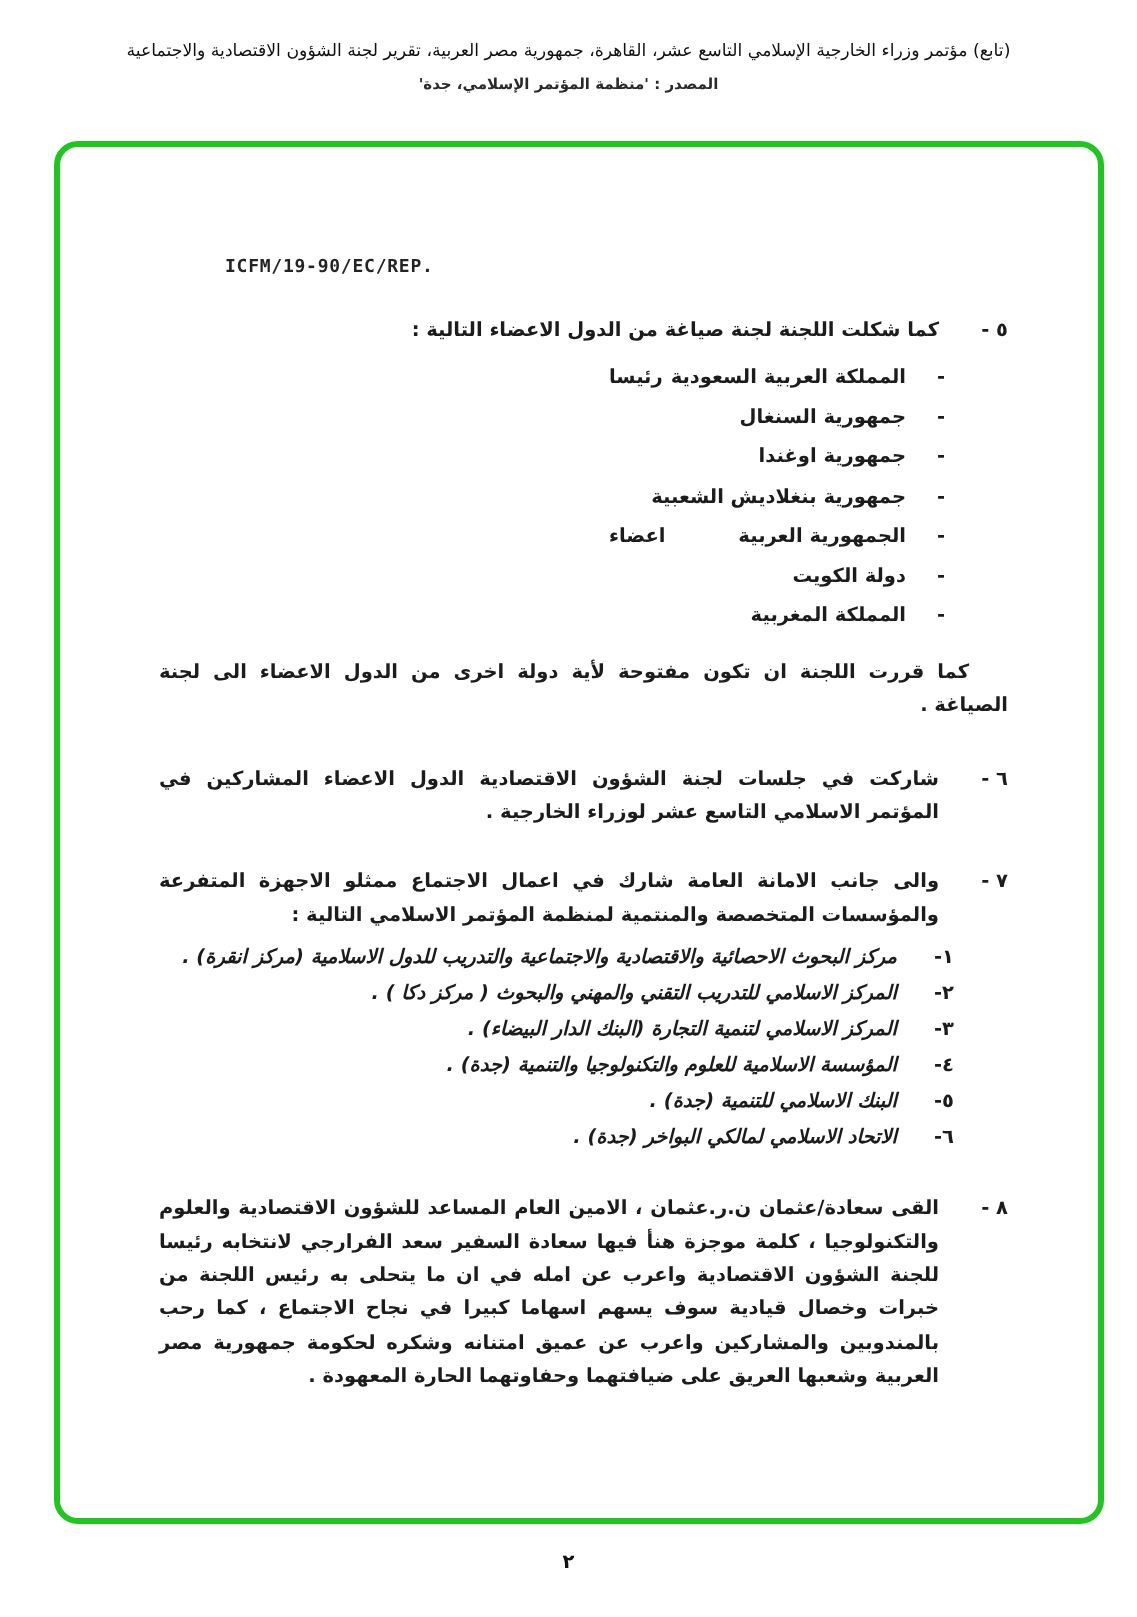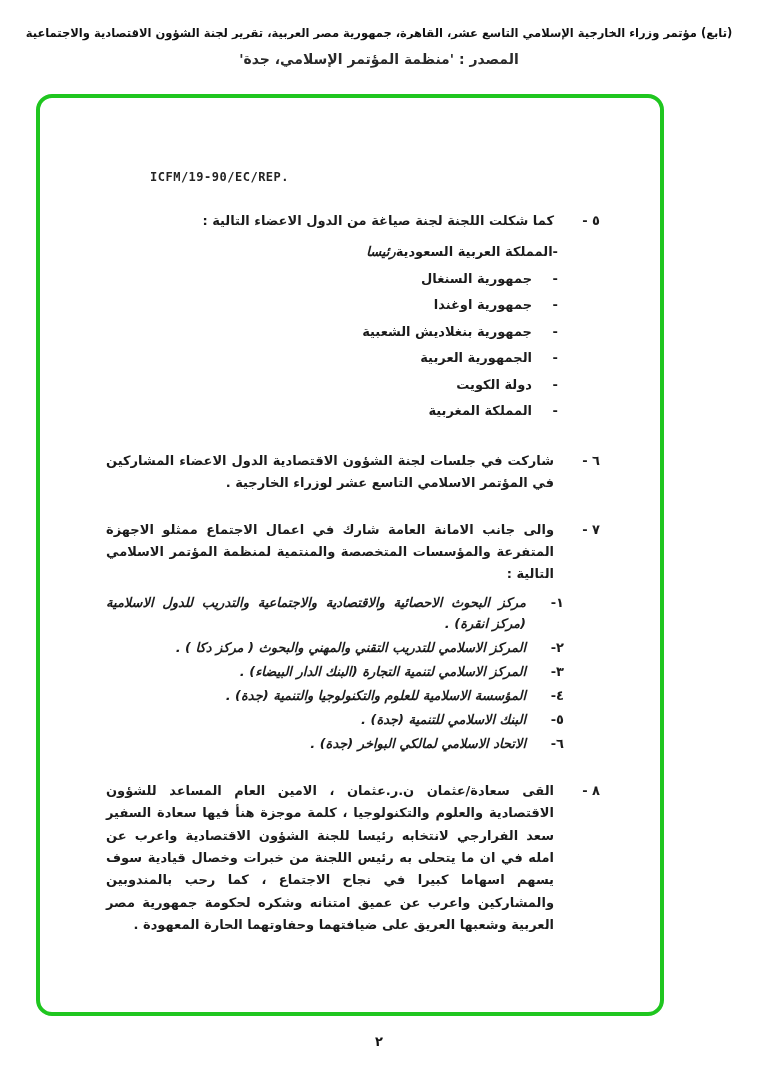--- a/index.html
+++ b/index.html
@@ -12,35 +12,35 @@
   }
 
   
   .page-header {
     direction:rtl;
     text-align:center;
     padding-top:26px;
   }
   .header-line1 {
     font-size:11.5px;
-    font-weight:700;
+    font-weight:400;
     color:#101010;
   }
   .header-line2 {
-    font-size:14px;
+    font-size:10px;
     font-weight:700;
     color:#2a2a2a;
     margin-top:11px;
   }
 
   
   .scan-frame {
     position:absolute;
     left:36px; top:94px;
-    width:628px; height:922px;
+    width:700px; height:922px;
     border:4px solid #1fc61f;
     border-radius:16px;
     background:#ffffff;
     overflow:hidden;
   }
   .scan-content {
     direction:rtl;
     padding:0 60px 0 66px;
     font-weight:700;
     color:#1c1c1c;
@@ -81,21 +81,20 @@
     height:26.5px;
     font-size:13px;
     padding-left:6px;
   }
   .country-bullet { width:26px; }
   .country-name { white-space:nowrap;text-align:right; }
   .country-role {
     margin-right:auto;   
     padding-left:294px;
     white-space:nowrap;
-    font-style:italic;
   }
   .country-role:empty { display:none; }
 
   .closing-par {
     font-size:13px;
     line-height:1.72;
     text-align:justify;
     text-indent:26px;
     margin-top:10px;
   }
@@ -159,33 +158,35 @@
 
       </div>
       <div class="country-row">
         <span class="country-bullet">-</span>
         <span class="country-name">جمهورية بنغلاديش الشعبية</span>
 
       </div>
       <div class="country-row">
         <span class="country-bullet">-</span>
         <span class="country-name">الجمهورية العربية</span>
+        <span class="country-role">اعضاء</span>
       </div>
       <div class="country-row">
         <span class="country-bullet">-</span>
         <span class="country-name">دولة الكويت</span>
 
       </div>
       <div class="country-row">
         <span class="country-bullet">-</span>
         <span class="country-name">المملكة المغربية</span>
 
       </div>
     </div>
 
+    <p class="closing-par">كما قررت اللجنة ان تكون مفتوحة لأية دولة اخرى من الدول الاعضاء الى لجنة الصياغة .</p>
 
     <div class="item item-6">
       <span class="item-num">٦ -</span>
       <span class="item-body">شاركت في جلسات لجنة الشؤون الاقتصادية الدول الاعضاء المشاركين في المؤتمر الاسلامي التاسع عشر لوزراء الخارجية .</span>
     </div>
 
     <div class="item item-7">
       <span class="item-num">٧ -</span>
       <span class="item-body">والى جانب الامانة العامة شارك في اعمال الاجتماع ممثلو الاجهزة المتفرعة والمؤسسات المتخصصة والمنتمية لمنظمة المؤتمر الاسلامي التالية :</span>
     </div>

